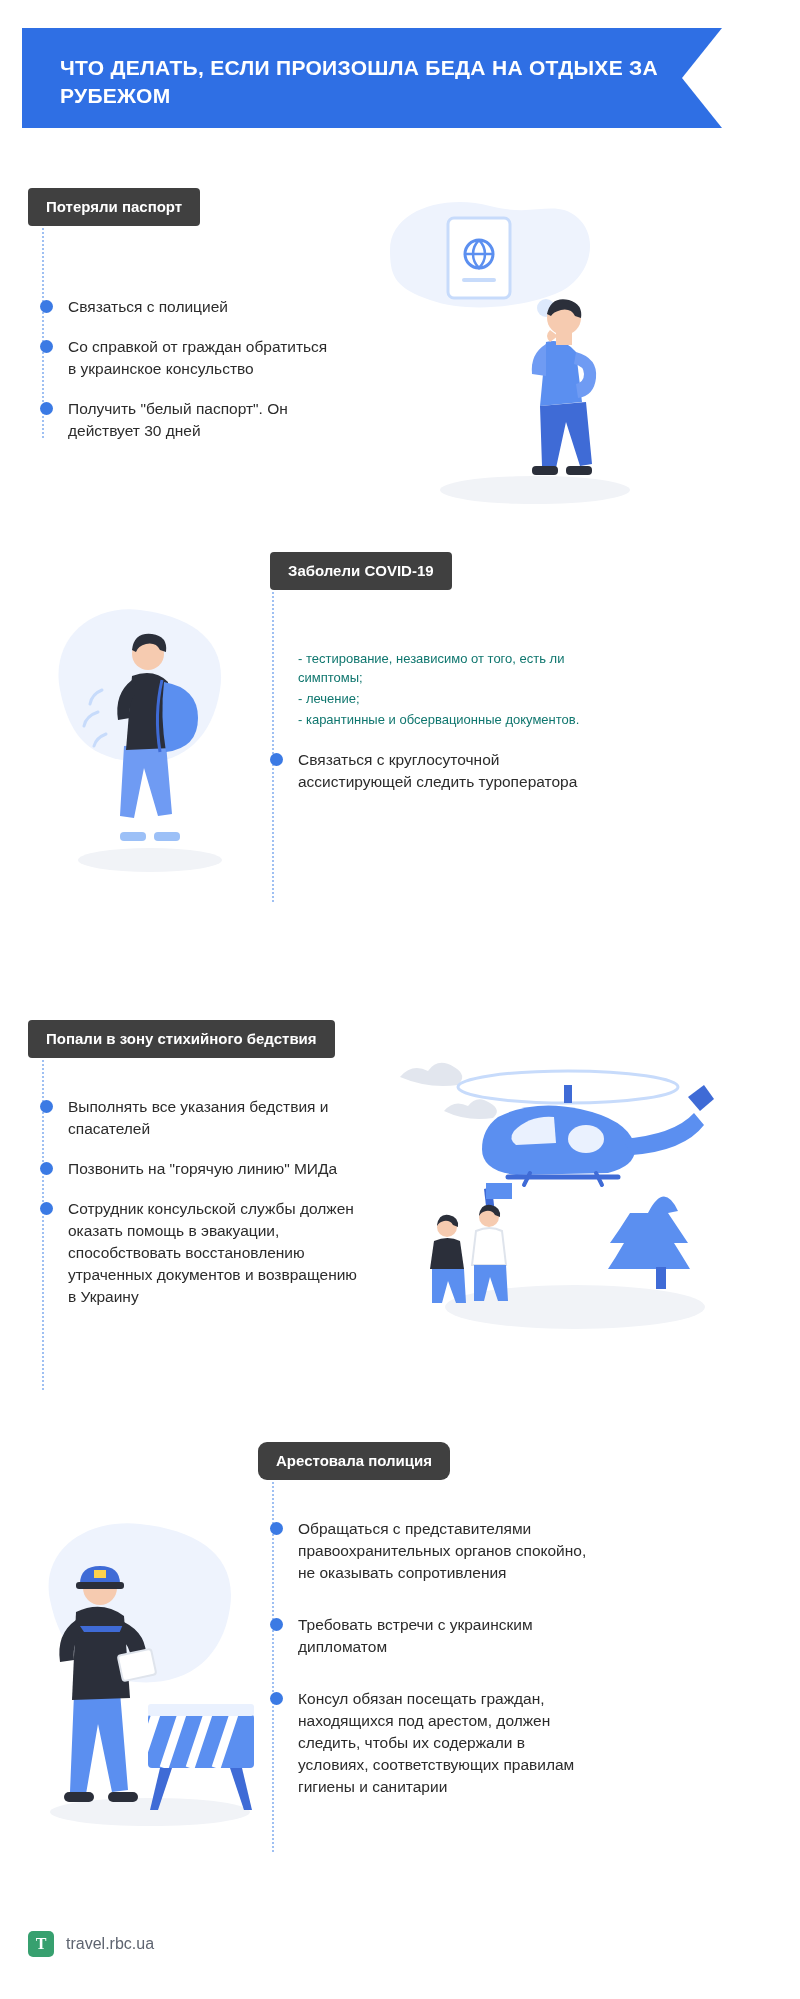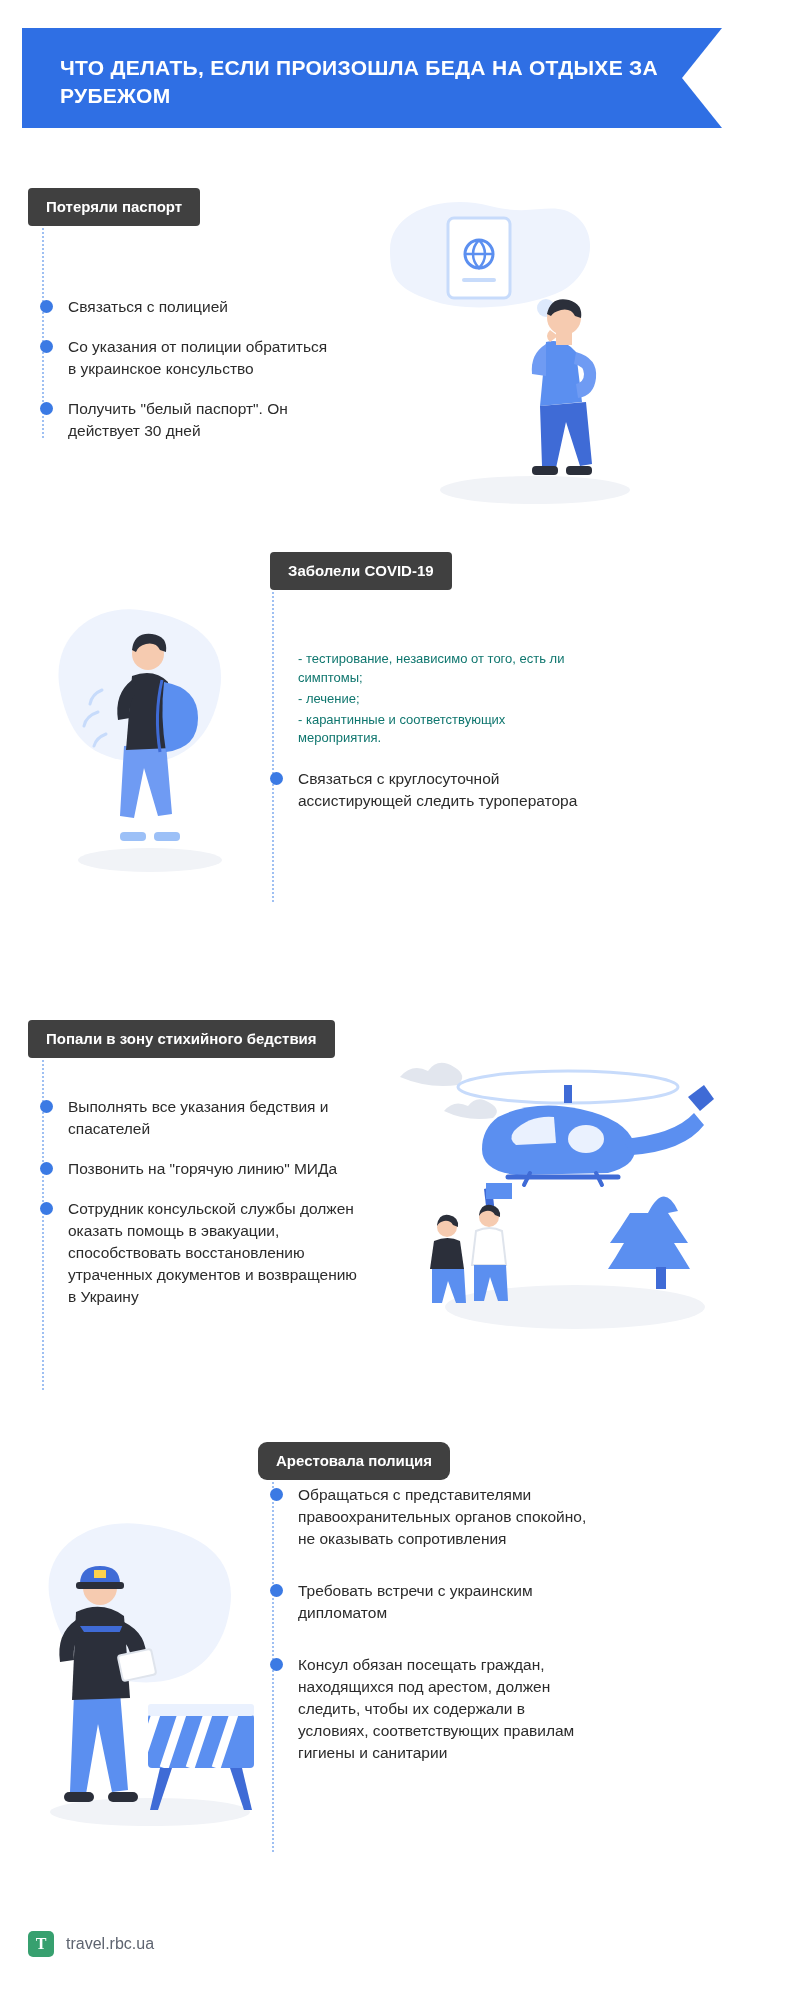--- a/index.html
+++ b/index.html
@@ -154,21 +154,21 @@
 
   <div class="dotline" style="left:42px; top:228px; height:210px;"></div>
 
   <div class="blist" style="left:32px; top:264px; width:300px;margin-top:32px;">
     <div class="bitem">
       <span class="dot"></span>
       <span>Связаться с полицией</span>
     </div>
     <div class="bitem">
       <span class="dot"></span>
-      <span>Со указания от полиции обратиться в украинское консульство</span>
+      <span>Со справкой от граждан обратиться в украинское консульство</span>
     </div>
     <div class="bitem">
       <span class="dot"></span>
       <span>Получить "белый паспорт". Он действует 30 дней</span>
     </div>
   </div>
 
   <svg style="position:absolute; left:350px; top:190px;" width="330" height="330" viewBox="0 0 330 330">
     <ellipse cx="185" cy="300" rx="95" ry="14" fill="#f1f3f7"></ellipse>
     <path d="M40 60 C40 20 95 4 140 16 C185 28 205 8 228 28 C252 50 238 92 205 104 C175 116 120 124 80 110 C45 98 40 86 40 60 Z" fill="#eef3fd"></path>
@@ -198,21 +198,21 @@
 
   <div class="blist" style="left:262px; top:632px; width:320px;">
     <div style="height:18px"></div>
     <div class="bitem sub">
       <span>- тестирование, независимо от того, есть ли симптомы;</span>
     </div>
     <div class="bitem sub">
       <span>- лечение;</span>
     </div>
     <div class="bitem sub">
-      <span>- карантинные и соответствующих мероприятия.</span>
+      <span>- карантинные и обсервационные документов.</span>
     </div>
     <div style="height:18px"></div>
     <div class="bitem">
       <span class="dot"></span>
       <span>Связаться с круглосуточной ассистирующей следить туроператора</span>
     </div>
   </div>
 
   <svg style="position:absolute; left:40px; top:570px;" width="220" height="310" viewBox="0 0 220 310">
     <ellipse cx="110" cy="290" rx="72" ry="12" fill="#f1f3f7"></ellipse>
@@ -289,21 +289,21 @@
     <path d="M44 206 q14 -6 26 0 l4 28 -34 0 z" fill="#2b2f3a"></path>
     <path d="M42 234 l32 0 2 34 -10 0 -8 -22 -6 22 -10 0 z" fill="#5b8ff0"></path>
     <circle cx="57" cy="192" r="10" fill="#f6cbb0"></circle>
     <path d="M47 190 q2 -12 12 -10 q10 2 9 12 l-5 -2 q-3 -5 -9 -4 q-5 1 -7 5 z" fill="#2b2f3a"></path>
   </svg>
 
   <div class="pill pill-shadow" style="left:258px; top:1442px;border-radius:9px;">Арестовала полиция</div>
 
   <div class="dotline" style="left:272px; top:1482px; height:370px;"></div>
 
-  <div class="blist" style="left:262px; top:1484px; width:330px;">
+  <div class="blist" style="left:262px; top:1518px; width:330px;">
     <div class="bitem">
       <span class="dot"></span>
       <span>Обращаться с представителями правоохранительных органов спокойно, не оказывать сопротивления</span>
     </div>
     <div style="height:12px"></div>
     <div class="bitem">
       <span class="dot"></span>
       <span>Требовать встречи с украинским дипломатом</span>
     </div>
     <div style="height:12px"></div>

